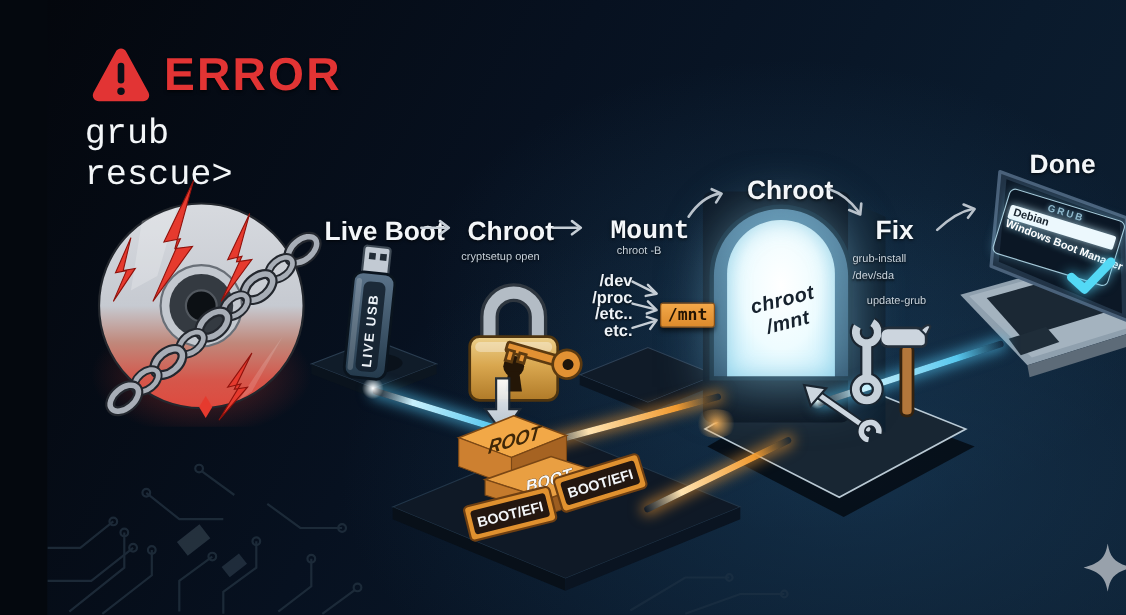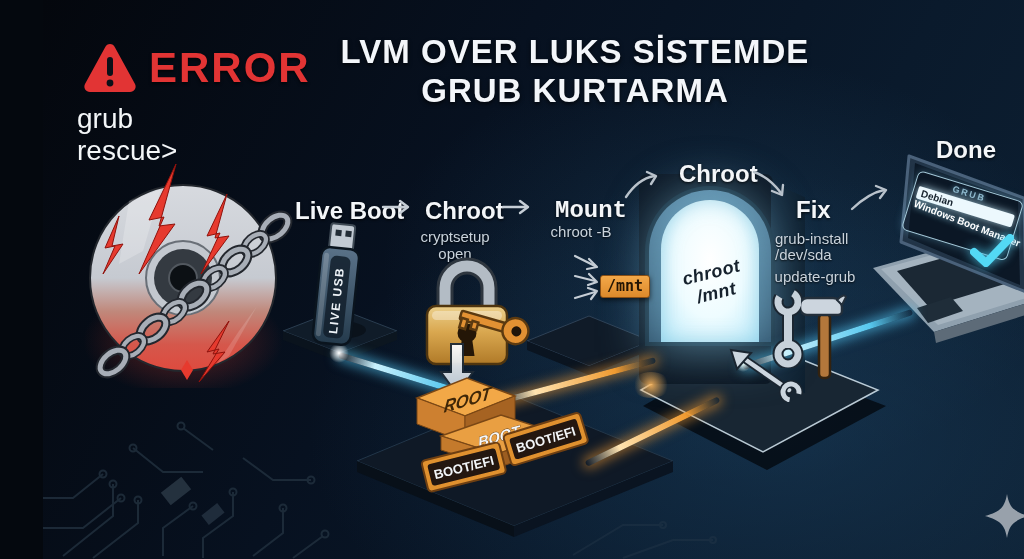--- a/index.html
+++ b/index.html
@@ -10,23 +10,23 @@
       radial-gradient(760px 420px at 72% 78%, rgba(26,62,92,.55) 0%, rgba(26,62,92,0) 62%),
       radial-gradient(520px 330px at 66% 48%, rgba(52,110,150,.22) 0%, rgba(52,110,150,0) 65%),
       linear-gradient(118deg,#04070d 0%,#071120 38%,#0a1a2c 68%,#0e2134 100%);
     margin-left: 43px;
   }
   .abs{position:absolute;}
   
   .title{width:540px;text-align:center;color:#f3f6fa;font-weight:bold;font-size:33px;
          line-height:39px;letter-spacing:1px;text-shadow:0 2px 4px rgba(0,0,0,.7);}
   .err-word{color:#e23434;font-weight:bold;font-size:42px;letter-spacing:2px;text-shadow:0 2px 3px rgba(0,0,0,.6);}
-  .err-prompt{color:#f3f6f8;font-family:Liberation Sans, sans-serif;font-size:28px;}
+  .err-prompt{color:#f3f6f8;font-family:Liberation Mono, monospace;font-size:32px;}
   .step{color:#f3f6f9;font-weight:bold;font-size:24px;text-shadow:0 1px 3px rgba(0,0,0,.8);}
-  .cmd{color:#c9d3dc;font-size:15px;text-shadow:0 1px 2px rgba(0,0,0,.8);}
+  .cmd{color:#c9d3dc;font-size:10px;text-shadow:0 1px 2px rgba(0,0,0,.8);}
   .bindline{color:#edf2f7;font-weight:bold;font-size:15px;line-height:15px;text-shadow:0 1px 2px rgba(0,0,0,.8);}
   .mnt-box{background:linear-gradient(180deg,#f3a849,#dd8a2b);color:#231403;font-family:"DejaVu Sans Mono",monospace;
            font-weight:bold;font-size:15px;padding:1px 6px 2px;border-radius:3px;border:1px solid #8a4f14;
            box-shadow:0 2px 5px rgba(0,0,0,.6);}
   .door-cmd{width:86px;text-align:center;transform:rotate(-14deg);color:#16222e;font-weight:bold;
             font-style:italic;font-size:18px;line-height:21px;letter-spacing:.5px;}
   
   .door-wall{left:596px;top:174px;width:134px;height:210px;border-radius:8px;
              background:linear-gradient(160deg,#0c1826,#0a1420);}
   .door-wall-side{left:728px;top:182px;width:34px;height:196px;transform:skewY(24deg);
@@ -109,24 +109,20 @@
   <div class="abs" style="left:0;top:0;">
     <svg class="abs" style="left:38px;top:40px" width="58" height="56" viewBox="0 0 58 56">
       <path d="M29 4 C31 4 33 5 34 7.5 L54 44 C56 48 53 52 49 52 L9 52 C5 52 2 48 4 44 L24 7.5 C25 5 27 4 29 4 Z" fill="#e23434"></path>
       <rect x="26" y="17" width="6" height="19" rx="3" fill="#0a1018"></rect>
       <circle cx="29" cy="43" r="3.4" fill="#0a1018"></circle>
     </svg>
     <div class="abs err-word" style="left:106px;top:44px;">ERROR</div>
     <div class="abs err-prompt" style="left:34px;top:103px;">grub rescue&gt;</div>
   </div>
 
-  <div class="abs title" style="left:262px;top:32px;">
-    <div>LVM OVER LUKS SİSTEMDE</div>
-    <div>GRUB KURTARMA</div>
-  </div>
 
   <svg class="abs" style="left:36px;top:156px" width="214" height="232" viewBox="0 0 214 232">
     <defs>
       <linearGradient id="discGrad" x1="0" y1="0" x2="0" y2="1">
         <stop offset="0" stop-color="#d7dadf"></stop>
           <stop offset=".5" stop-color="#c6cad1"></stop>
         <stop offset=".68" stop-color="#c0887b"></stop>
           <stop offset=".86" stop-color="#d5574b"></stop>
           <stop offset="1" stop-color="#de4a3e"></stop>
       </linearGradient>
@@ -262,20 +258,26 @@
     <g fill="none" stroke="#b9c2cb" stroke-width="2.4" stroke-linecap="round" stroke-linejoin="round">
         <path d="M3 25 Q20 9 35 6"></path>
         <path d="M27 2 L37 6 L31 14"></path>
       </g>
   </svg>
   <div class="abs step" style="left:893px;top:136px;">Done</div>
 
   <div class="abs cmd" style="left:360px;top:228px;width:104px;text-align:center;">cryptsetup open</div>
   <div class="abs cmd" style="left:505px;top:223px;width:66px;text-align:center;">chroot -B</div>
 
+  <div class="abs" style="left:488px;top:248px;width:44px;text-align:right;">
+    <div class="bindline">/dev</div>
+    <div class="bindline">/proc</div>
+    <div class="bindline">/etc..</div>
+    <div class="bindline">etc.</div>
+  </div>
   <svg class="abs" style="left:530px;top:250px" width="30" height="56" viewBox="0 0 30 56">
     <g fill="none" stroke="#c6ced6" stroke-width="2.2" stroke-linecap="round" stroke-linejoin="round">
       <path d="M2 6 L22 16"></path>
         <path d="M16 9 L24 17 L14 19"></path>
       <path d="M2 26 L22 31"></path>
         <path d="M16 24 L24 32 L15 35"></path>
       <path d="M2 48 L22 42"></path>
         <path d="M15 38 L24 41 L18 49"></path>
     </g>
   </svg>

